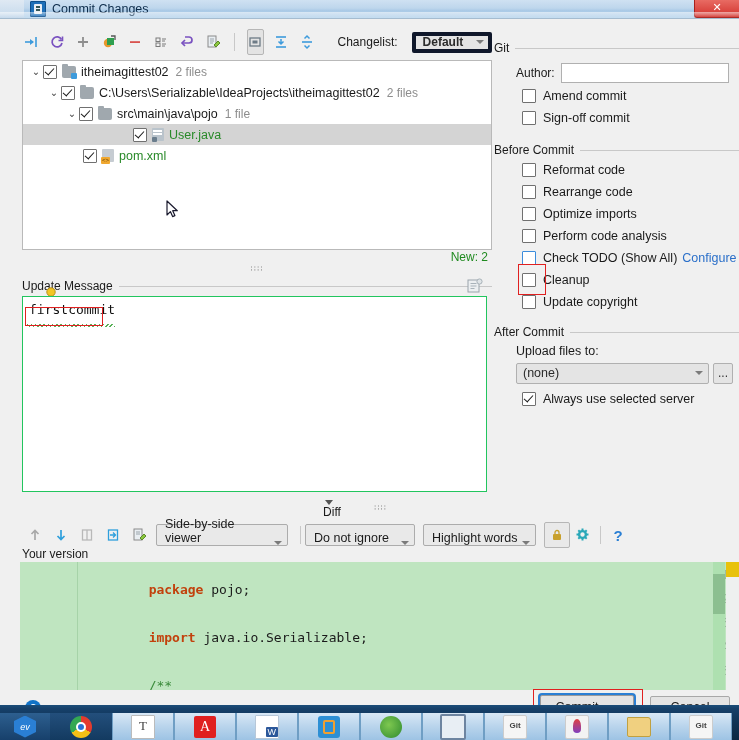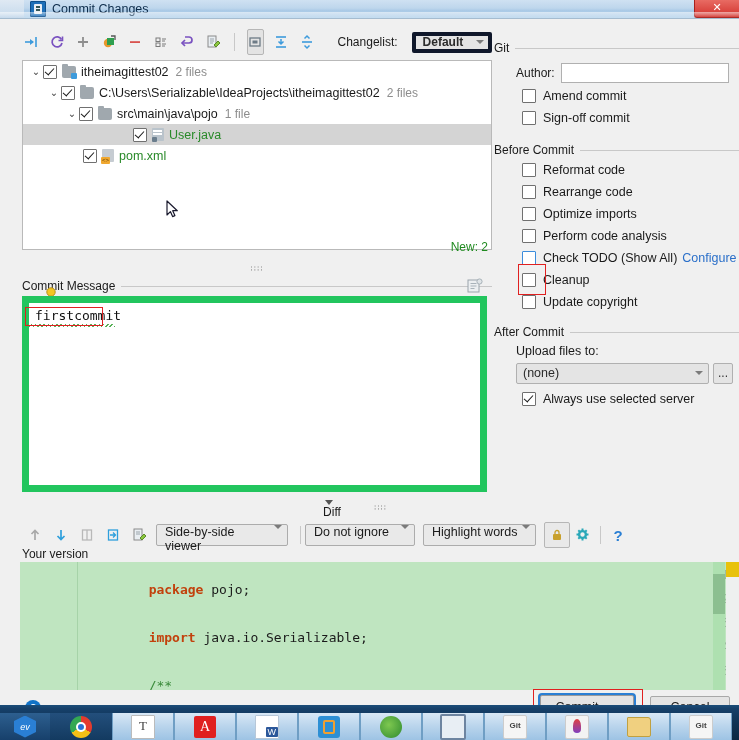--- a/index.html
+++ b/index.html
@@ -112,41 +112,41 @@
     width:12px;height:13px;background:#c6ccd2;flex:none;margin-right:5px;position:relative;border-radius:1px;
   }
   .xfile:after{
     content:"<>";position:absolute;left:-1px;bottom:-2px;font-size:6px;line-height:7px;
     background:#f0a830;color:#5a3b00;padding:0 1px;border-radius:1px;
   }
   .tname{color:#1a1a1a;}
   .tname.green{color:#2a8a2a;}
   .tcount{color:#8d8d8d;margin-left:7px;font-size:12px;}
   .newcount{
-    position:absolute;left:22px;top:221px;width:470px;text-align:right;
+    position:absolute;left:22px;top:231px;width:470px;text-align:right;
     color:#1f8a1f;font-size:12px;box-sizing:border-box;padding-right:4px;
   }
   .splitter{
     position:absolute;left:22px;top:246px;width:470px;height:6px;
     display:flex;align-items:center;justify-content:center;color:#9b9b9b;font-size:8px;letter-spacing:1px;
   }
 
   
   .grp-label{font-size:12px;color:#1a1a1a;white-space:nowrap;}
   .grp-line{flex:1;height:1px;background:#c8c8c8;margin-left:6px;}
   .cm-header{position:absolute;left:22px;top:260px;width:470px;display:flex;align-items:center;}
   .cm-bulb{
     position:absolute;left:45px;top:268px;width:12px;height:14px;
   }
   .cm-note{
     position:absolute;left:466px;top:259px;width:18px;height:16px;
   }
   .cmbox{
     position:absolute;left:22px;top:277px;width:465px;height:196px;
-    background:#fff;border:7px solid #22c55e;box-sizing:border-box;
+    background:#fff;border:1px solid #22c55e;box-sizing:border-box;
   }
   .cmtext{
     position:absolute;left:6px;top:5px;font-family:"DejaVu Sans Mono","Liberation Mono",monospace;
     font-size:13px;color:#111;letter-spacing:0px;white-space:pre;
   }
   .cm-redbox{
     position:absolute;left:25px;top:288px;width:78px;height:19px;
     border:1.5px solid #e02020;box-sizing:border-box;pointer-events:none;
   }
   .cm-squiggle{
@@ -186,21 +186,21 @@
   
   .diff-header{position:absolute;left:20px;top:481px;width:624px;display:flex;align-items:center;flex-direction:column;}
   .tri{width:0;height:0;border-left:5px solid #555;border-top:4px solid transparent;border-bottom:4px solid transparent;margin-right:5px;}
   .tri.down{border-left:4px solid transparent;border-right:4px solid transparent;border-top:5px solid #555;border-bottom:none;margin-right:6px;}
   .diff-handle{
     position:absolute;left:370px;top:484px;color:#9b9b9b;font-size:8px;letter-spacing:1px;background:#f0f0f0;padding:0 4px;
   }
   .diff-toolbar{position:absolute;left:22px;top:503px;width:620px;height:26px;display:flex;align-items:center;}
   .dcombo{
     height:22px;background:#e9e9e9;border:1px solid #acacac;border-radius:2px;
-    display:flex;align-items:flex-start;justify-content:space-between;
+    display:flex;align-items:flex-end;justify-content:space-between;
     padding:0 5px 0 8px;box-sizing:border-box;font-size:12.5px;color:#1a1a1a;margin-right:8px;
   }
   .yourver{position:absolute;left:22px;top:528px;font-size:12px;color:#1a1a1a;}
 
   .codebox{
     position:absolute;left:20px;top:543px;width:719px;height:128px;
     background:#bfe5c0;overflow:hidden;
   }
   .gutter{
     position:absolute;left:0;top:0;width:57px;height:128px;
@@ -405,21 +405,21 @@
       <div class="trow" style="padding-left:60px">
         <span class="cbx on"></span>
         <span class="xfile"></span>
         <span class="tname green">pom.xml</span>
       </div>
     </div>
     <div class="newcount">New: 2</div>
     <div class="splitter">⁞⁞⁞⁞</div>
 
     <div class="cm-header">
-      <span class="grp-label">Commit Message</span>
+      <span class="grp-label">Update Message</span>
       <span class="grp-line"></span>
     </div>
     <div class="cm-bulb">
       <svg width="12" height="14" viewBox="0 0 12 14">
           <circle cx="6" cy="5" r="4.2" fill="#f3c623" stroke="#b8901a"></circle>
           <rect x="4" y="9" width="4" height="3" fill="#c9a227"></rect>
         </svg>
     </div>
     <div class="cm-note">
       <svg width="18" height="16" viewBox="0 0 18 16">

